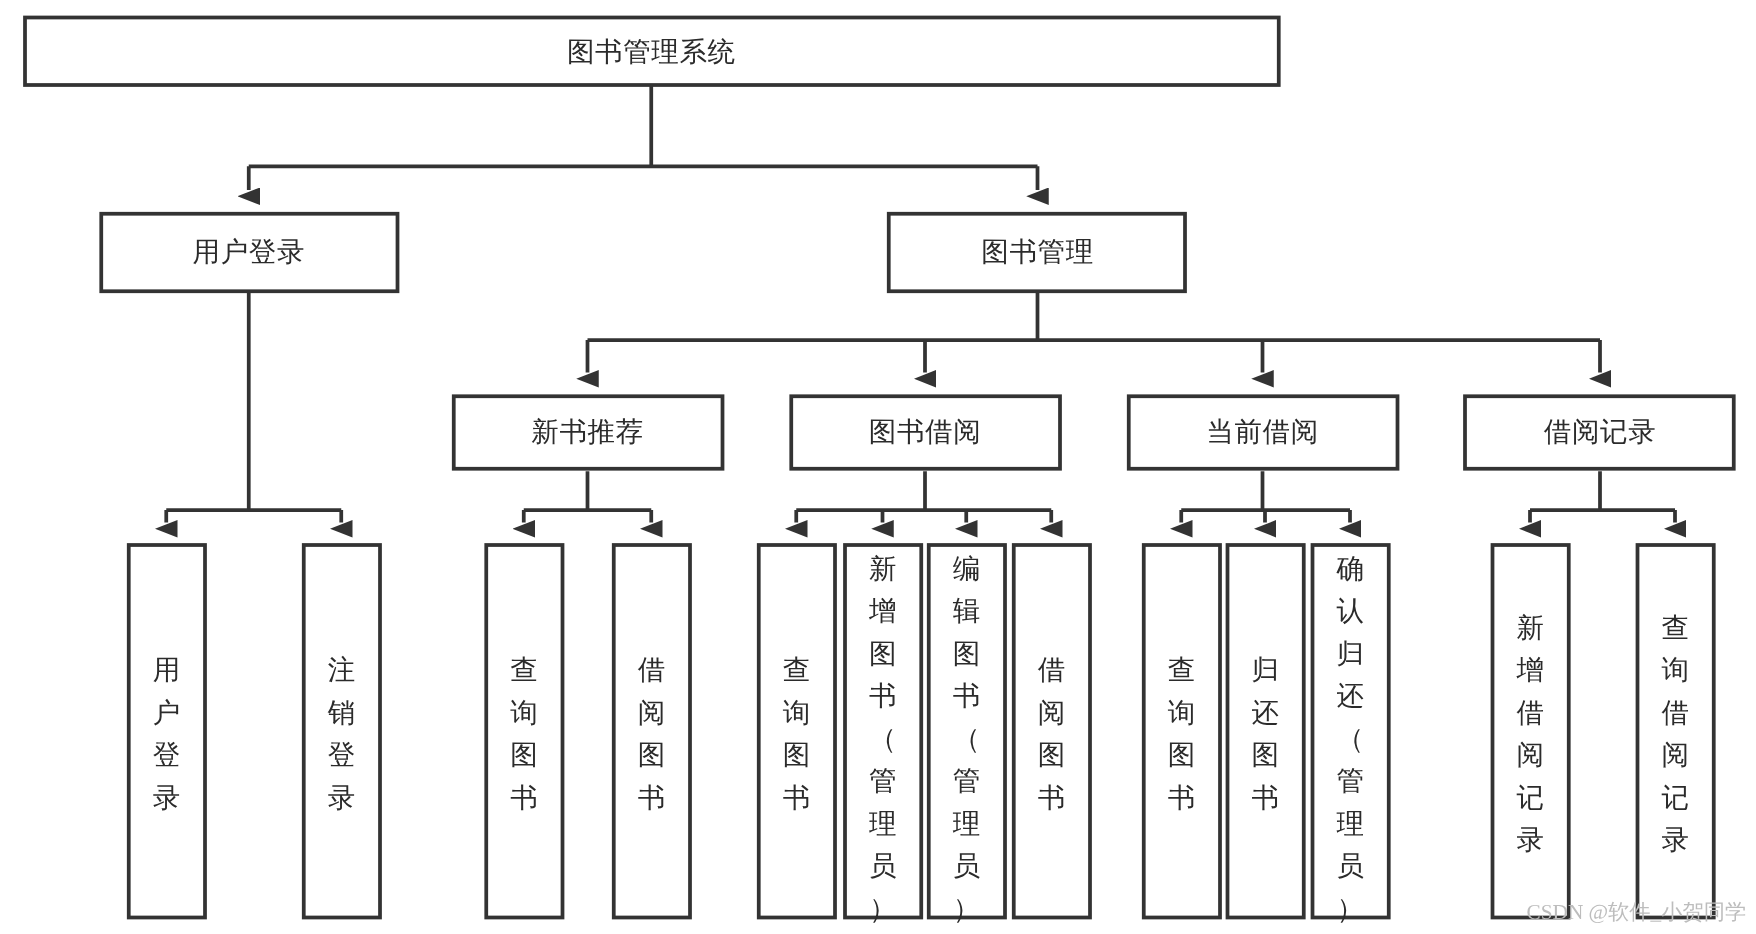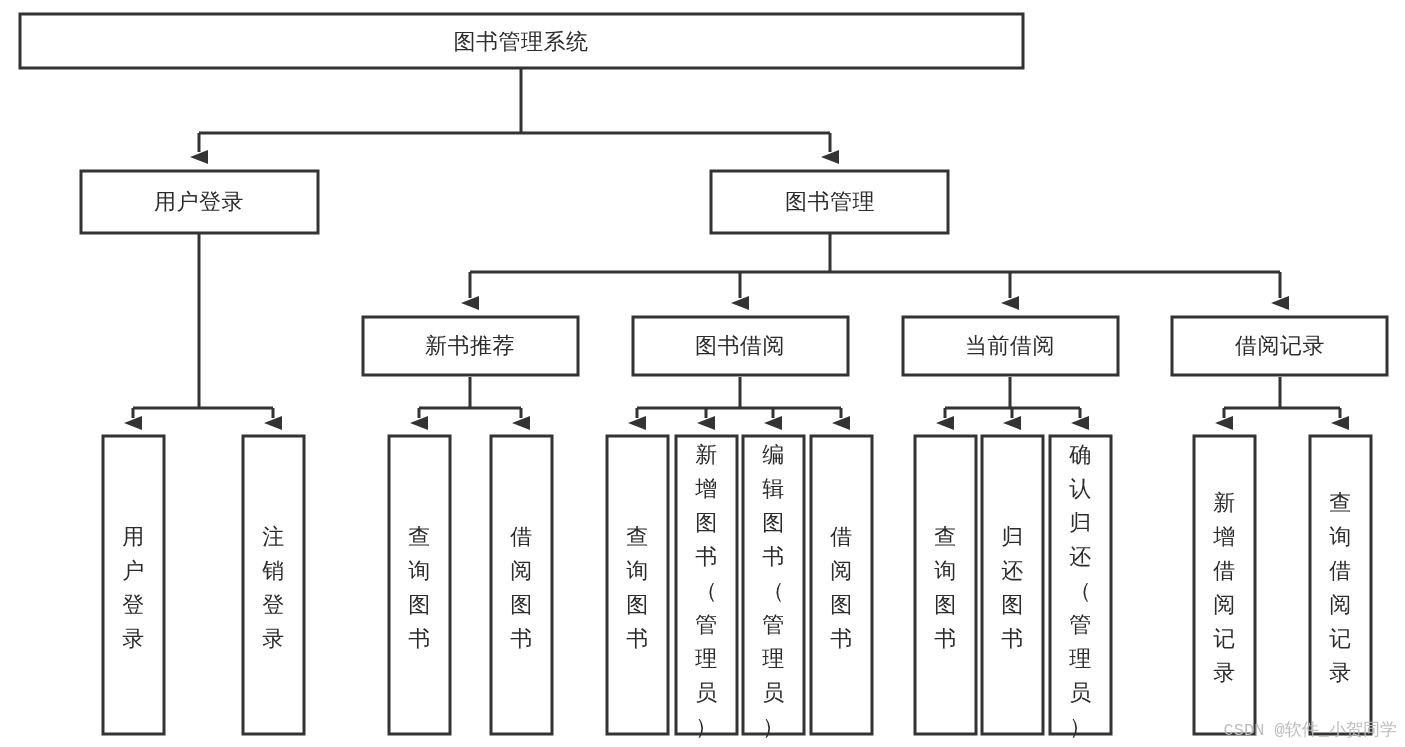--- a/index.html
+++ b/index.html
@@ -52,21 +52,21 @@
     fill: none;
   }
   .arrow-head {
     fill: #333333;
     stroke: none;
   }
   .watermark {
     position: absolute;
     right: 8px;
     bottom: 6px;
-    font-family: Liberation Mono, monospace;
+    font-family: Liberation Serif, serif;
     font-size: 17px;
     color: #bdbdbd;
     white-space: nowrap;
     user-select: none;
   }
 </style>
 </head>
 <body>
 
 <div id="diagram-root">

